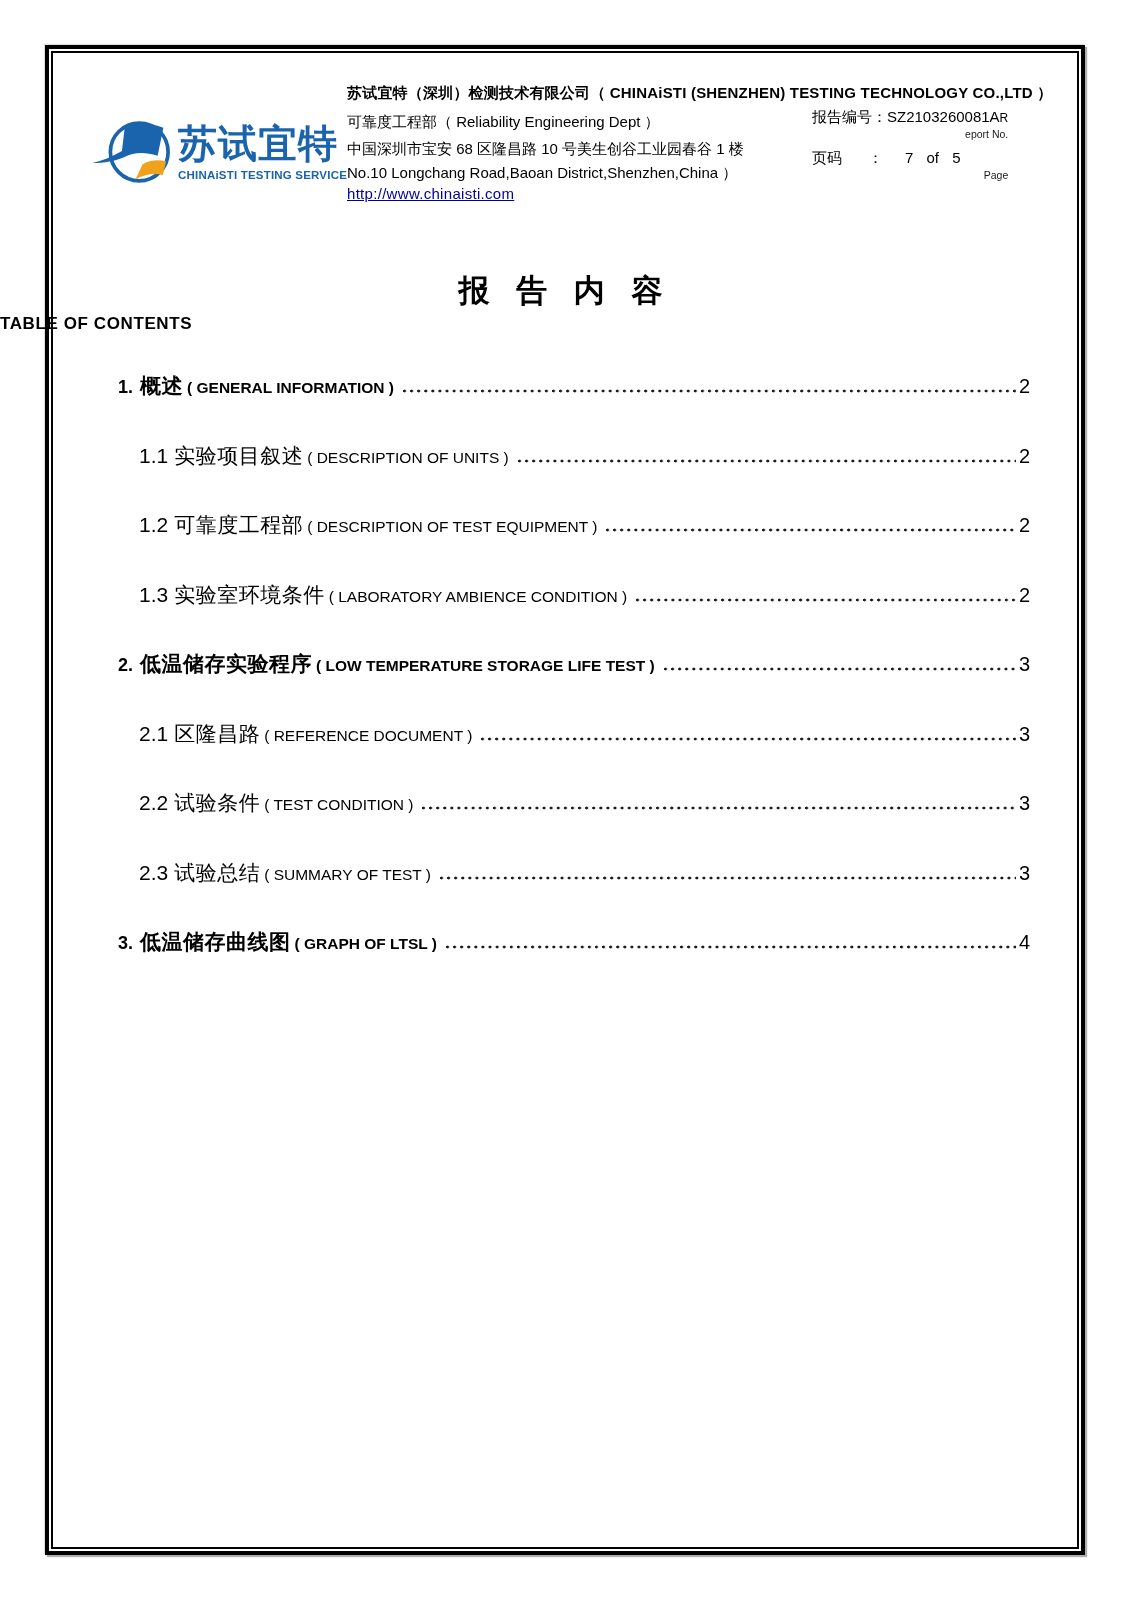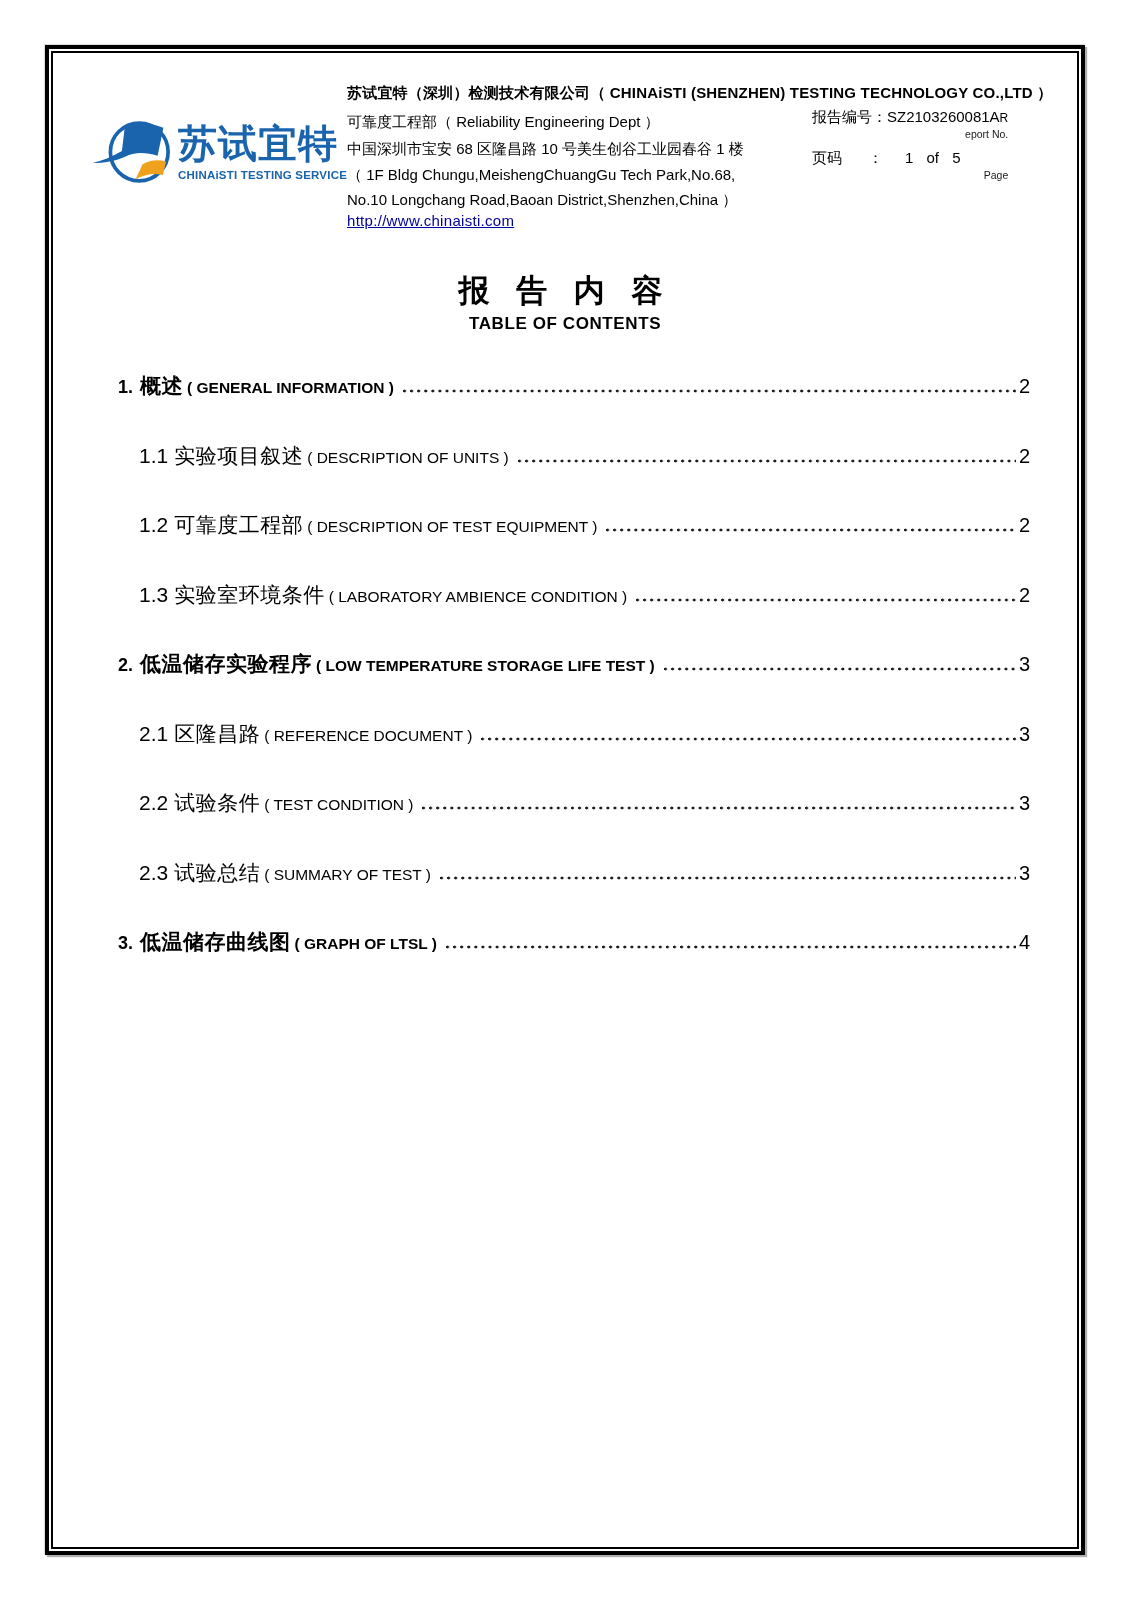--- a/index.html
+++ b/index.html
@@ -79,21 +79,21 @@
   .r-suffix { font-size: 12px; }
   
   .title-cn {
     position: absolute; top: 270px; left: 0; width: 100%;
     text-align: center;
     font-size: 31px; font-weight: bold;
     letter-spacing: 9px;
   }
   .title-en {
     position: absolute; top: 314px; left: 0; width: 100%;
-    text-align: center;
+    text-align: left;
     font-size: 17px; font-weight: bold;
     letter-spacing: 0.6px;
   }
   
   .toc { position: absolute; left: 118px; top: 372px; width: 912px; }
   .toc-row {
     display: flex;
     align-items: baseline;
     height: 26px;
     margin-bottom: 43.5px;
@@ -133,32 +133,31 @@
   </svg>
   <div class="logo-text">
     <div class="logo-cn">苏试宜特</div>
     <div class="logo-sub">CHINAiSTI TESTING SERVICE</div>
   </div>
 
   <div class="h-company">苏试宜特（深圳）检测技术有限公司（ CHINAiSTI (SHENZHEN) TESTING TECHNOLOGY CO.,LTD ）</div>
   <div class="h-block">
     <div class="h-line">可靠度工程部（ Reliability Engineering Dept ）</div>
     <div class="h-line">中国深圳市宝安 68 区隆昌路 10 号美生创谷工业园春谷 1 楼</div>
-    <div class="h-line">（ 1F Bldg Chungu,MeishengChuangGu Tech Park,No.68,</div>
     <div class="h-line tight">No.10 Longchang Road,Baoan District,Shenzhen,China ）</div>
     <a class="h-website">http://www.chinaisti.com</a>
   </div>
 
   <div class="h-right">
     <div>
       <span>报告编号：</span><span>SZ2103260081A</span><span class="r-suffix">R</span>
     </div>
     <div class="r-small">eport No.</div>
     <div class="r-pageline">
-      <span>页码</span><span class="colon">：</span><span class="pval">1 of 5</span>
+      <span>页码</span><span class="colon">：</span><span class="pval">7 of 5</span>
     </div>
     <div class="r-small">Page</div>
   </div>
 
   <div class="title-cn">报 告 内 容</div>
   <div class="title-en">TABLE OF CONTENTS</div>
 
   <div class="toc" id="toc">
       <div class="toc-row lvl1">
     <span class="num">1.</span>

